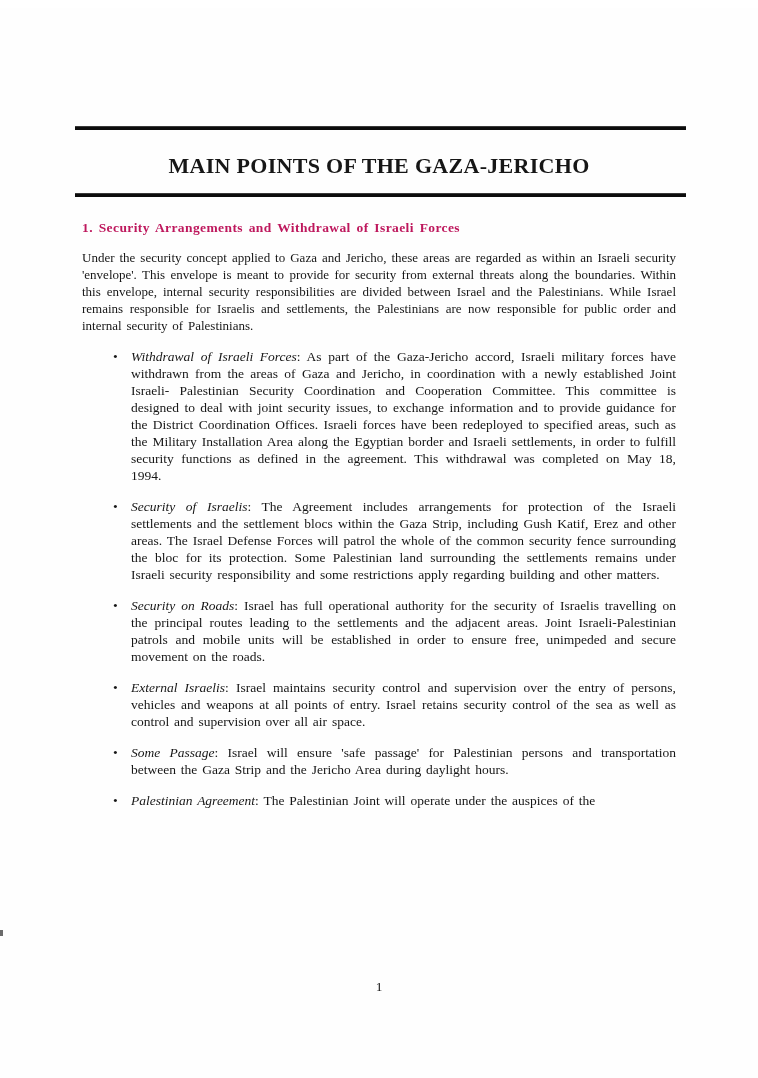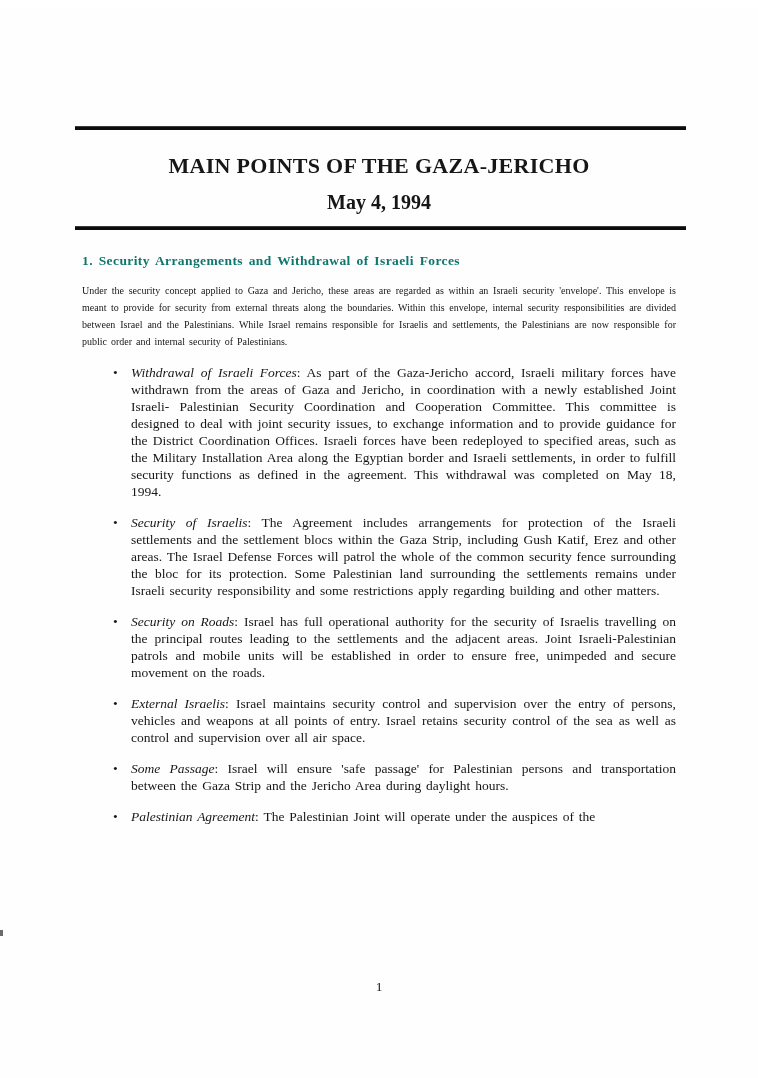--- a/index.html
+++ b/index.html
@@ -42,28 +42,28 @@
     text-align: center;
     font-weight: 700;
     font-size: 20px;
     line-height: 26px;
   }
   .section-heading {
     margin-top: 22px;
     font-weight: 700;
     font-size: 13.5px;
     line-height: 18px;
-    color: #0f766e;
+    color: #be185d;
     letter-spacing: 0.4px;
     word-spacing: 2px;
     filter: blur(0.4px);
   }
   .para {
     margin-top: 12px;
-    font-size: 10px;
+    font-size: 13px;
     line-height: 17px;
     text-align: justify;
     word-spacing: 1.5px;
   }
   .para-annex {
     margin-top: 17px;
     font-size: 13.5px;
     line-height: 17px;
     word-spacing: 0.5px;
   }
@@ -112,21 +112,20 @@
   <div class="scan-artifact"></div>
 
   <div class="content">
 
     <div class="rule rule-top"></div>
 
     <div class="title-block">
       <div>MAIN POINTS OF THE GAZA-JERICHO</div>
     </div>
 
-    <div class="date-line">May 4, 1994</div>
 
     <div class="rule rule-mid"></div>
 
     <div class="section-heading">1. Security Arrangements and Withdrawal of Israeli Forces</div>
 
     <div class="para">Under the security concept applied to Gaza and Jericho, these areas are regarded as within an Israeli security 'envelope'. This envelope is meant to provide for security from external threats along the boundaries. Within this envelope, internal security responsibilities are divided between Israel and the Palestinians. While Israel remains responsible for Israelis and settlements, the Palestinians are now responsible for public order and internal security of Palestinians.</div>
 
 
     <ul class="bullet-list">
       <li>

